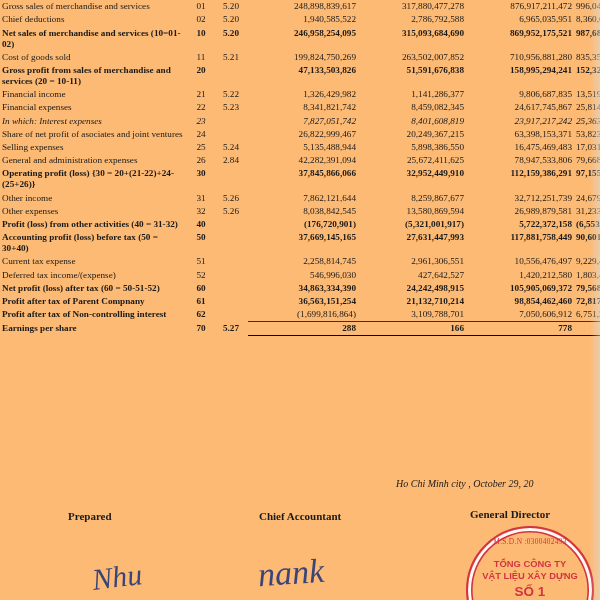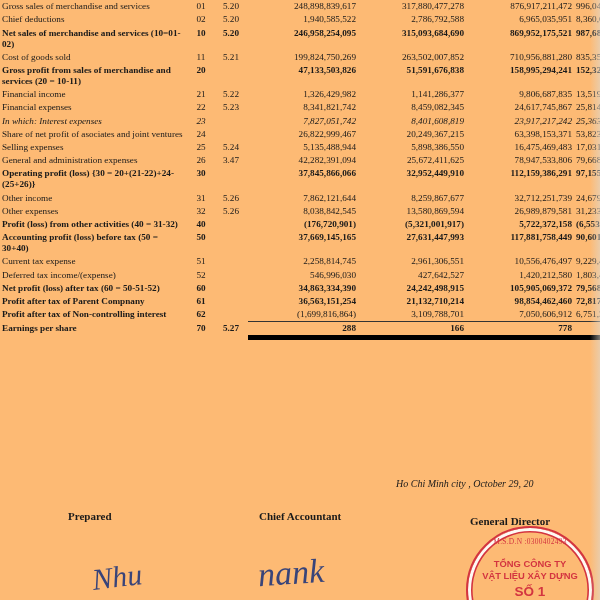--- a/index.html
+++ b/index.html
@@ -42,21 +42,21 @@
   col.c-v4    { width: 26px; }
   .lbl { text-align: left; padding-left: 6px; }
   .code, .note { text-align: center; }
   .num { text-align: right; padding-right: 6px; font-variant-numeric: tabular-nums; }
   .num4 { text-align: right; padding-right: 0px; }
   .b { font-weight: bold; }
   .i { font-style: italic; }
   .row-tall td { padding-top: 2px; padding-bottom: 2px; }
   .eps .num, .eps .num4 {
     border-top: 1px solid #333;
-    border-bottom: 5px solid #000000;
+    border-bottom: 1px solid #000000;
     font-weight: bold;
   }
   .eps .num { padding-top: 1px; }
   .sig-zone {
     position: absolute;
     left: 0;
     top: 478px;
     width: 600px;
     height: 122px;
   }
@@ -83,21 +83,20 @@
     font-weight: bold;
     margin-left: 9px;
   }
   .sig-gd {
     position: absolute;
     left: 470px;
     top: 30px;
     font-size: 11px;
     font-weight: bold;
     white-space: nowrap;
-    margin-top: 7px;
   }
   
   .seal {
     position: absolute;
     left: 466px;
     top: 48px;
     width: 124px;
     height: 124px;
     border-radius: 50%;
     border: 2.4px solid #d02a3c;
@@ -277,21 +276,21 @@
         <td class="note">5.24</td>
         <td class="num">5,135,488,944</td>
         <td class="num">5,898,386,550</td>
         <td class="num">16,475,469,483</td>
         <td class="num4">17,031,870</td>
       </tr>
 
       <tr>
         <td class="lbl">General and administration expenses</td>
         <td class="code">26</td>
-        <td class="note">3.47</td>
+        <td class="note">2.84</td>
         <td class="num">42,282,391,094</td>
         <td class="num">25,672,411,625</td>
         <td class="num">78,947,533,806</td>
         <td class="num4">79,668,741</td>
       </tr>
 
       <tr class="row-tall">
         <td class="lbl b">Operating profit (loss) {30 = 20+(21-22)+24-(25+26)}</td>
         <td class="code b">30</td>
         <td class="note b"></td>

